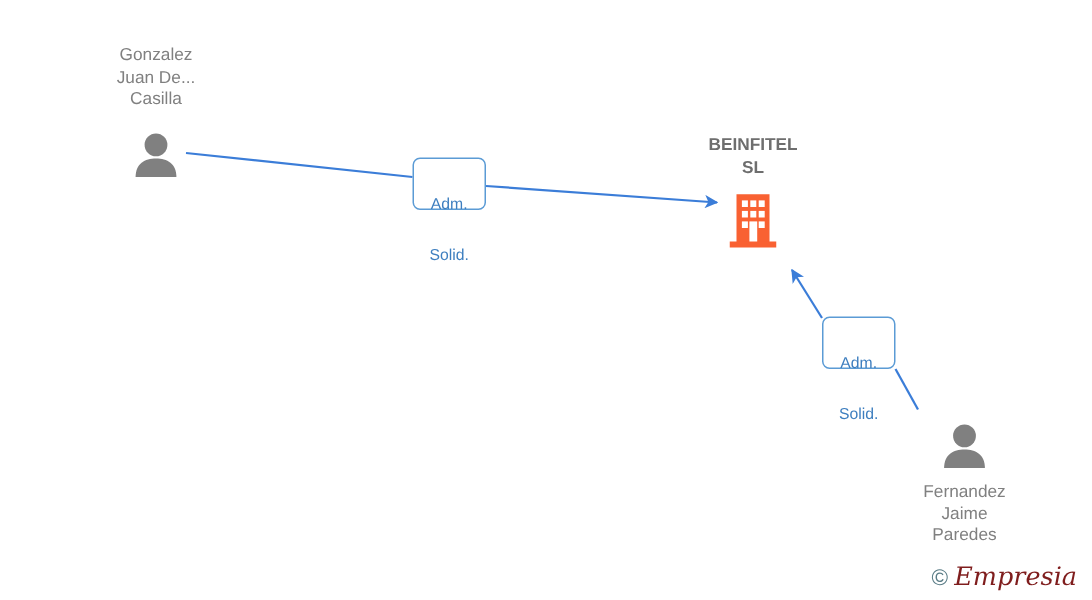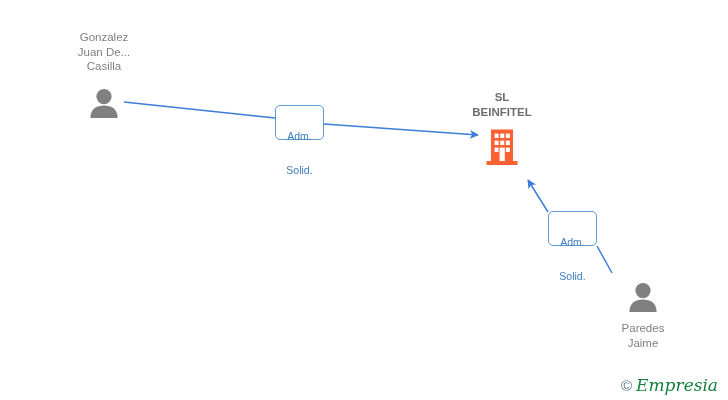--- a/index.html
+++ b/index.html
@@ -131,21 +131,21 @@
     display: flex;
     align-items: center;
     gap: 4px;
   }
   #watermark .copy {
     color: #5a7c86;
     font-size: 15px;
     line-height: 15px;
   }
   #watermark .brand {
-    color: #15803d;
+    color: #7f1d1d;
     font-size: 17px;
     line-height: 17px;
     font-style: italic;
     font-family: "DejaVu Serif", serif;
   }
 </style>
 </head>
 <body>
 
 <div id="canvas">
@@ -171,22 +171,22 @@
       <div>Casilla</div>
     </div>
     <svg class="person-icon" viewBox="0 0 34 30">
       <circle cx="17" cy="8.6" r="7.6" fill="#808080"></circle>
       <path d="M 3.4 30 C 3.4 21 9.5 17.6 17 17.6 C 24.5 17.6 30.6 21 30.6 30 Z" fill="#808080"></path>
     </svg>
   </div>
 
   <div id="node-company">
     <div class="company-label">
+      <div>BEINFITEL</div>
       <div>SL</div>
-      <div>BEINFITEL</div>
     </div>
     <svg class="building-icon" viewBox="0 0 34 38">
       <rect x="6" y="1.5" width="22" height="32.5" fill="#f96132"></rect>
       <rect x="1.5" y="33" width="31" height="4" fill="#f96132"></rect>
       <rect x="9.6" y="5.6" width="4" height="4.4" fill="#ffffff"></rect>
       <rect x="15.2" y="5.6" width="4" height="4.4" fill="#ffffff"></rect>
       <rect x="20.8" y="5.6" width="4" height="4.4" fill="#ffffff"></rect>
       <rect x="9.6" y="12.6" width="4" height="4.4" fill="#ffffff"></rect>
       <rect x="15.2" y="12.6" width="4" height="4.4" fill="#ffffff"></rect>
       <rect x="20.8" y="12.6" width="4" height="4.4" fill="#ffffff"></rect>
@@ -195,22 +195,23 @@
       <rect x="14.6" y="19.6" width="5.2" height="13.4" fill="#ffffff"></rect>
     </svg>
   </div>
 
   <div class="node" id="node-fernandez">
     <svg class="person-icon" viewBox="0 0 34 30">
       <circle cx="17" cy="8.6" r="7.6" fill="#808080"></circle>
       <path d="M 3.4 30 C 3.4 21 9.5 17.6 17 17.6 C 24.5 17.6 30.6 21 30.6 30 Z" fill="#808080"></path>
     </svg>
     <div class="node-label">
+      <div>Fernandez</div>
+      <div>Jaime</div>
       <div>Paredes</div>
-      <div>Jaime</div>
     </div>
   </div>
 
   <div class="rel-box" id="rel-box-1">
     <div>Adm.</div>
     <div>Solid.</div>
   </div>
 
   <div class="rel-box" id="rel-box-2">
     <div>Adm.</div>

